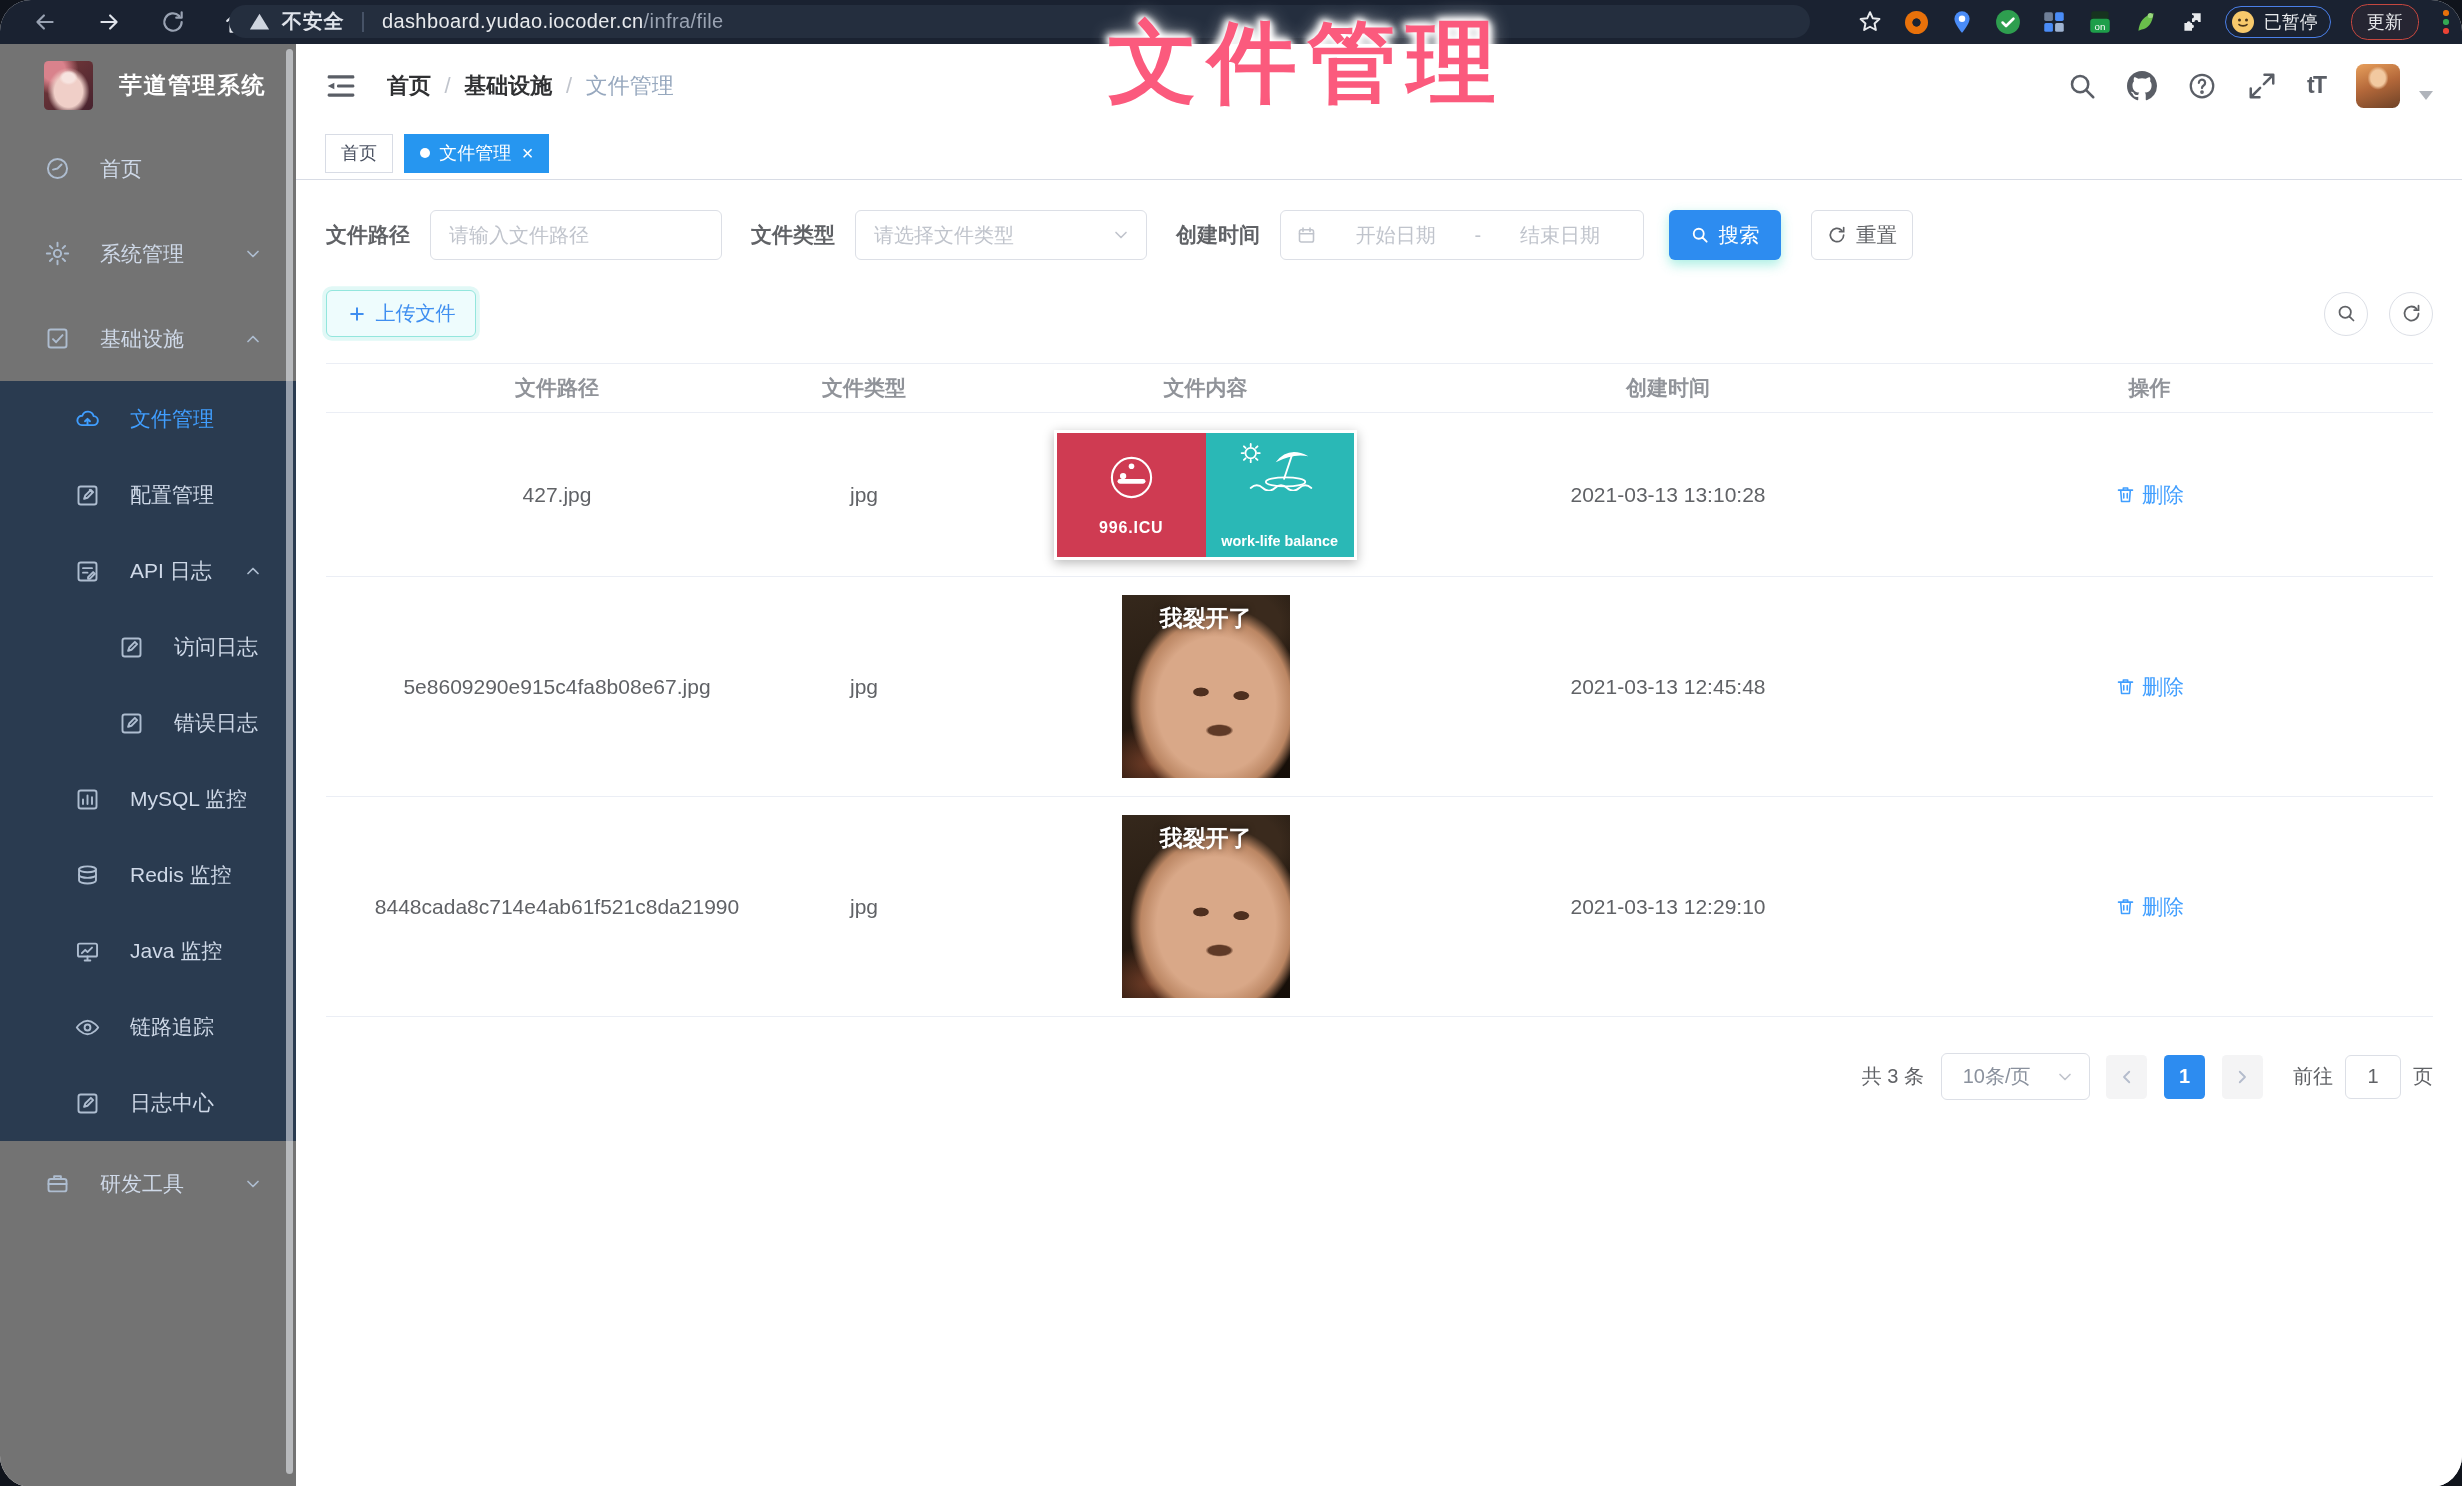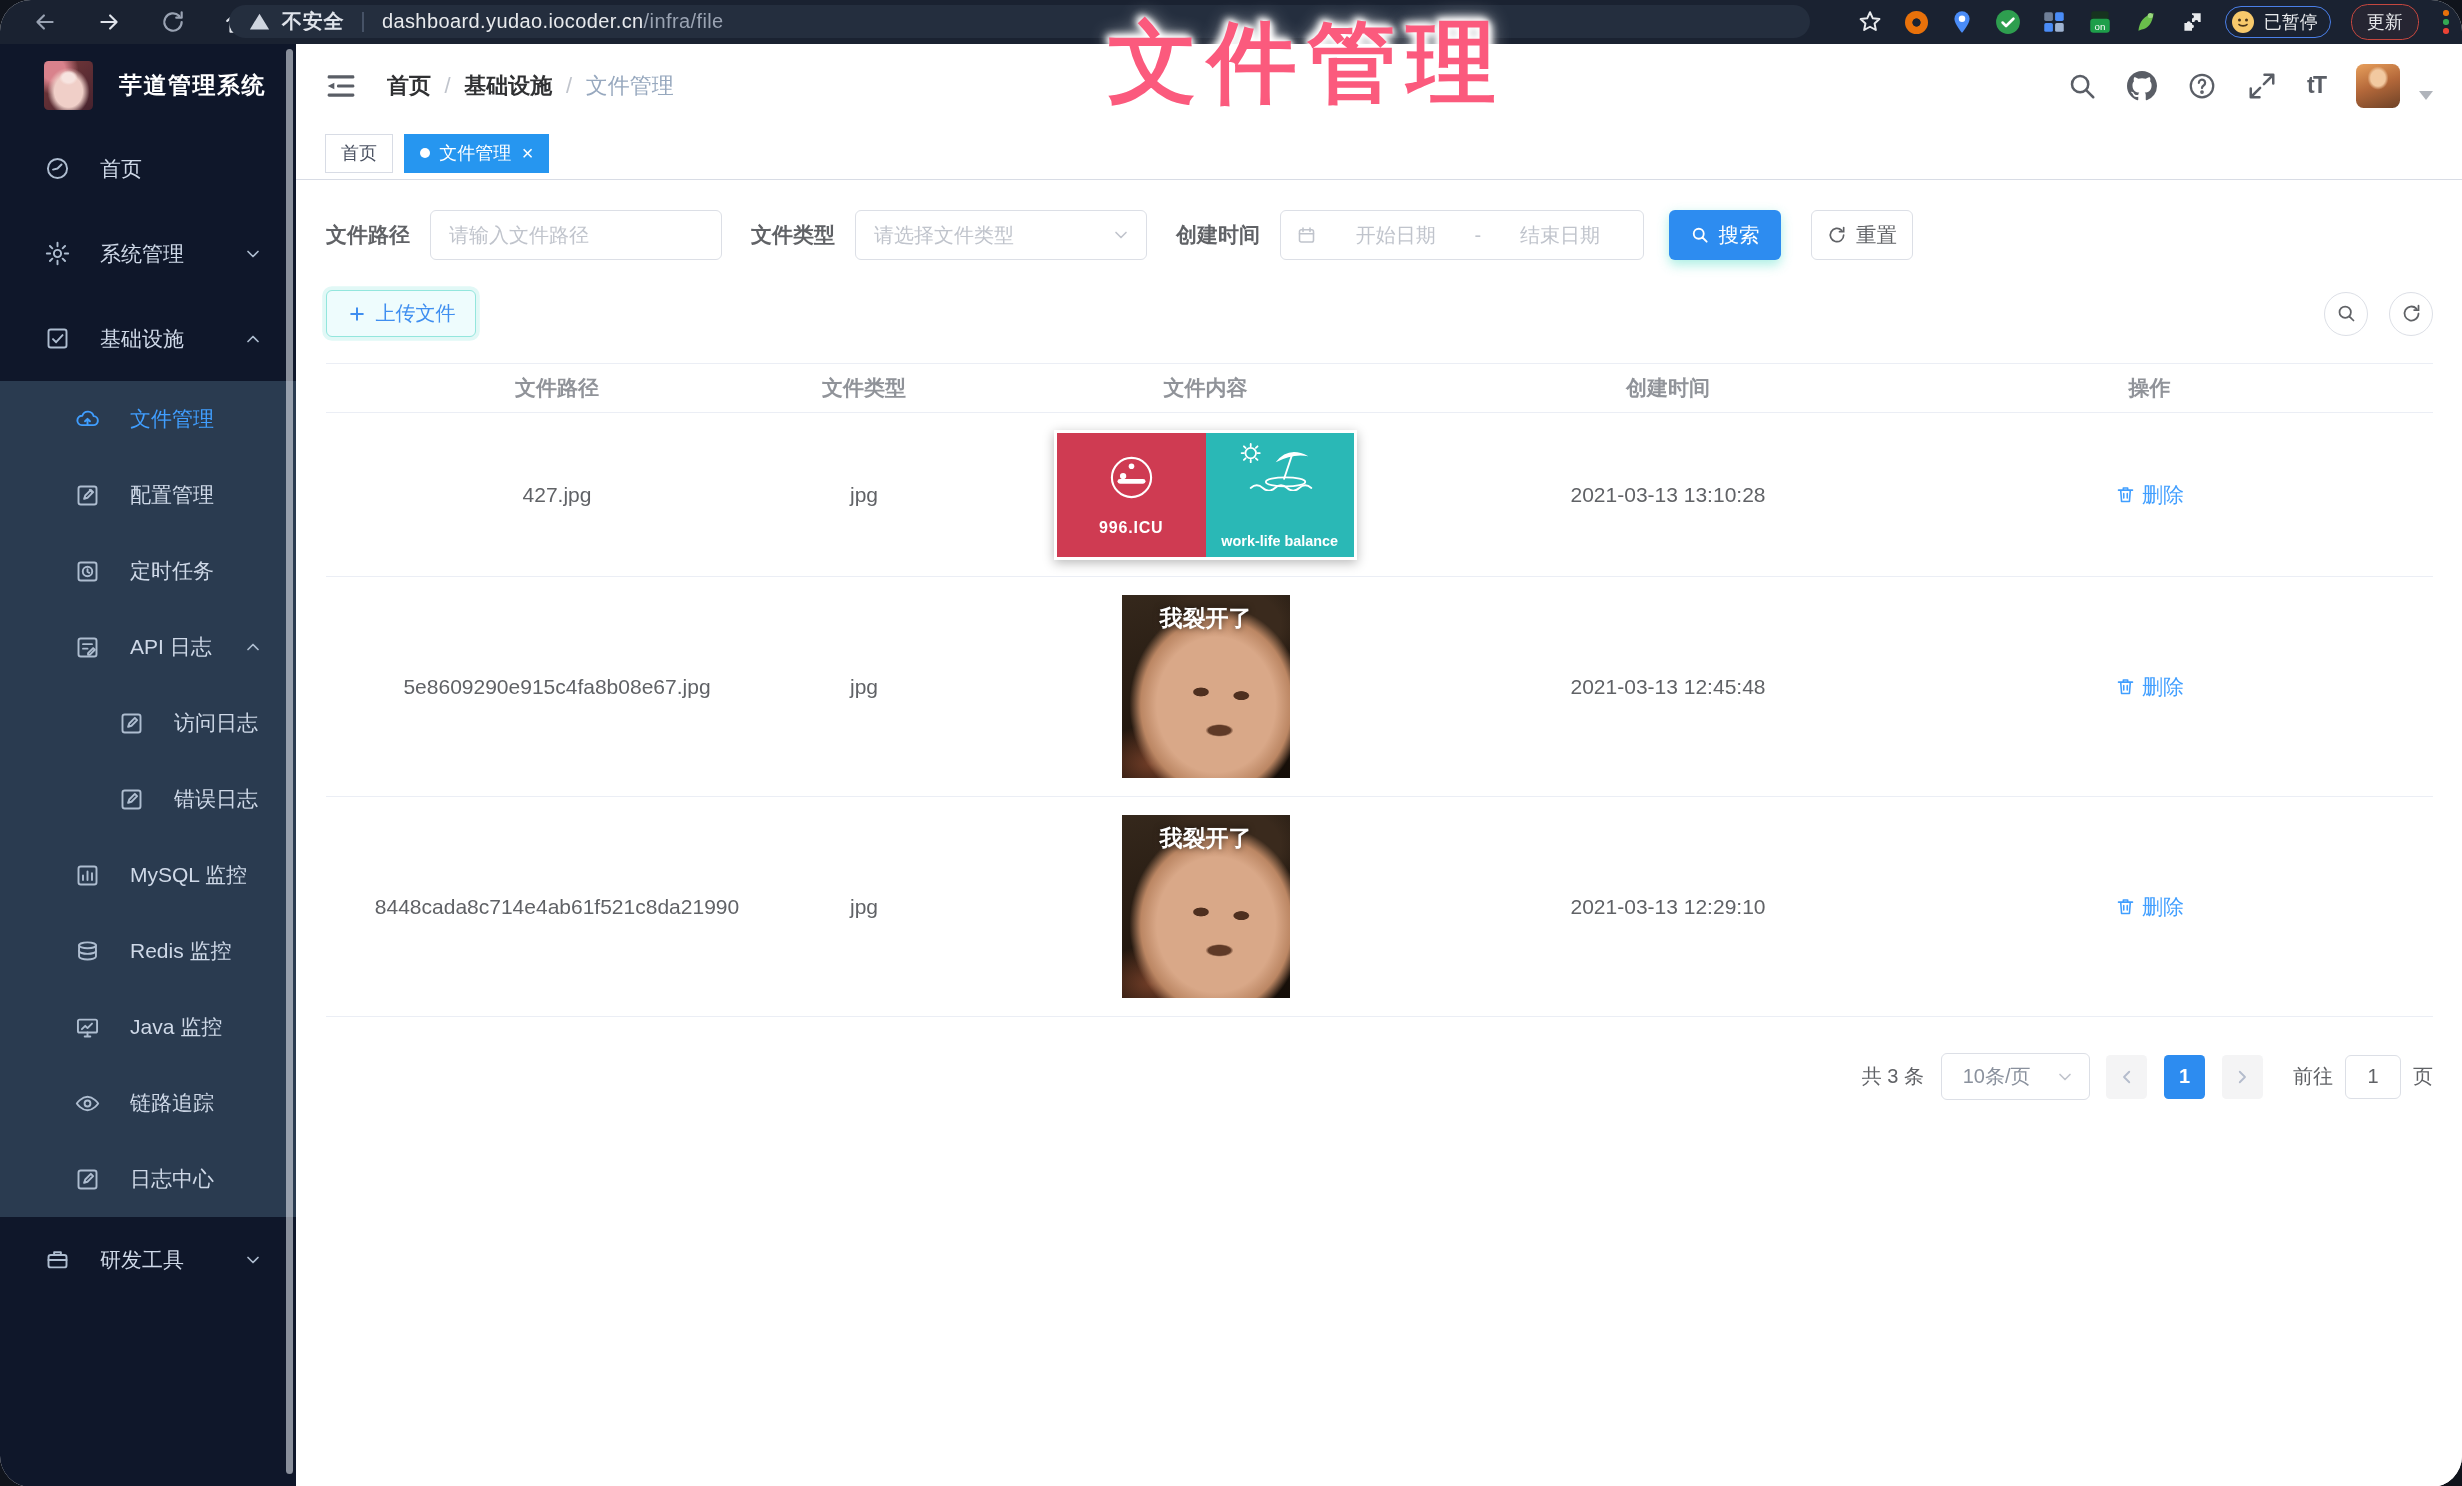--- a/index.html
+++ b/index.html
@@ -23,21 +23,21 @@
   .ext-dot { border-radius:50%; }
   .pill { display:flex; align-items:center; gap:9px; border-radius:18px; padding:3px 12px 3px 4.5px; border:1.5px solid #4a7fe8; }
   .pill-face { width:24px; height:24px; }
   .pill-label { font-size:18px; color:#e8eaed; }
   .pill-update { border:1.5px solid #c5473f; border-radius:16.7px; padding:5.3px 15px; background:rgba(197,71,63,.08); }
   .pill-update span { font-size:18px; color:#e8eaed; }
   .kebab { display:flex; flex-direction:column; gap:3.8px; padding:0 4.5px; }
   .kebab i { width:5.3px; height:5.3px; border-radius:50%; display:block; }
 
   
-  .sidebar { position:absolute; left:0; top:44px; width:296px; height:1443px; background:#0f172a; z-index:2; overflow:hidden; }
+  .sidebar { position:absolute; left:0; top:44px; width:296px; height:1443px; background:#737373; z-index:2; overflow:hidden; }
   .logo-row { height:82px; display:flex; align-items:center; gap:26px; padding-left:44px; }
   .logo-img { width:49px; height:49px; border-radius:4.5px;
     background:
       radial-gradient(15px 12px at 50% 34%, #f7e4e0 0 40%, rgba(0,0,0,0) 62%),
       radial-gradient(32px 36px at 50% 62%, #f0cfc8 0 44%, rgba(0,0,0,0) 66%),
       radial-gradient(circle at 20% 18%, #d9828c 0 20%, rgba(0,0,0,0) 44%),
       linear-gradient(140deg,#7a3b3b,#46222e); }
   .logo-title { color:#ffffff; font-size:23px; font-weight:700; letter-spacing:1.5px; }
   .s-item { position:relative; display:flex; align-items:center; gap:29px; height:85px; padding-left:44px; color:#cfd9e8; font-size:21px; cursor:pointer; }
   .s-sub { background:#2a3b50; }
@@ -300,30 +300,20 @@
         <span class="s-label">文件管理</span>
       </div>
       <div class="s-item">
         <span class="s-icon">
           <svg viewBox="0 0 24 24" fill="none" stroke="currentColor" stroke-width="1.7" stroke-linecap="round" stroke-linejoin="round">
               <rect x="4" y="4" width="16" height="16" rx="2"></rect>
               <path d="M9 15l1-3 5-5 2 2-5 5-3 1zM14 7l2 2"></path>
             </svg>
         </span>
         <span class="s-label">配置管理</span>
-      </div>
-      <div class="s-item">
-        <span class="s-icon">
-          <svg viewBox="0 0 24 24" fill="none" stroke="currentColor" stroke-width="1.7" stroke-linecap="round" stroke-linejoin="round">
-              <rect x="4" y="4" width="16" height="16" rx="2"></rect>
-              <circle cx="12" cy="12" r="4.2"></circle>
-              <path d="M12 10v2.2l1.6 1"></path>
-            </svg>
-        </span>
-        <span class="s-label">定时任务</span>
       </div>
       <div class="s-item">
         <span class="s-icon">
           <svg viewBox="0 0 24 24" fill="none" stroke="currentColor" stroke-width="1.7" stroke-linecap="round" stroke-linejoin="round">
               <rect x="4" y="4" width="16" height="16" rx="2"></rect>
               <path d="M8 9h8M8 13h4M12.5 17l4.5-4.5 1.5 1.5L14 18.5h-1.5V17z"></path>
             </svg>
         </span>
         <span class="s-label">API 日志</span>
         <span class="s-arrow"><svg viewBox="0 0 24 24" fill="none" stroke="currentColor" stroke-width="2" stroke-linecap="round" stroke-linejoin="round">

